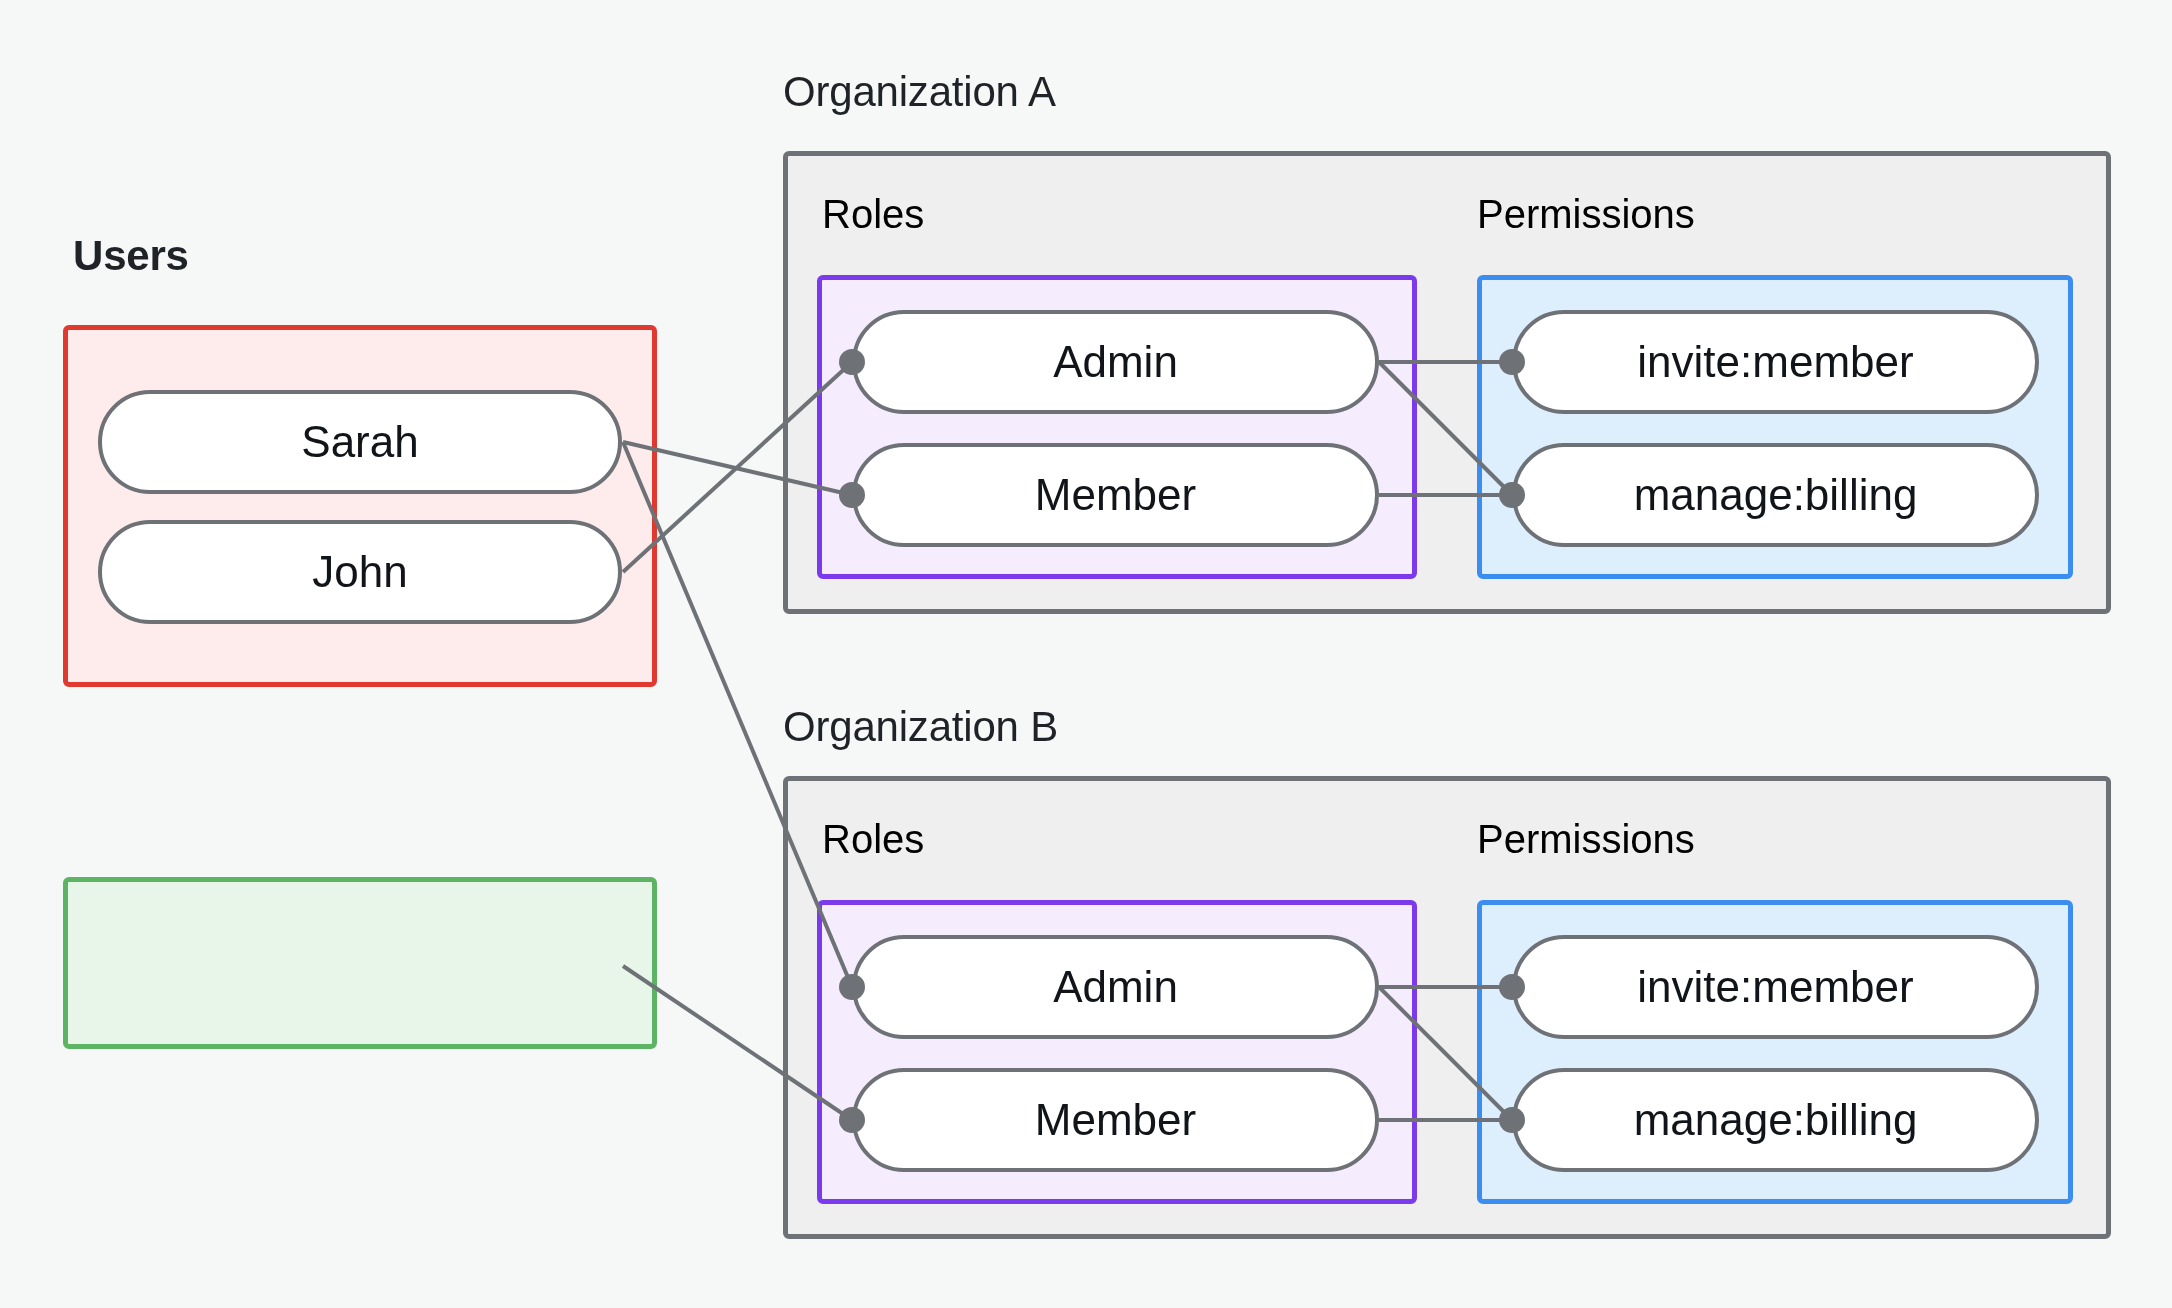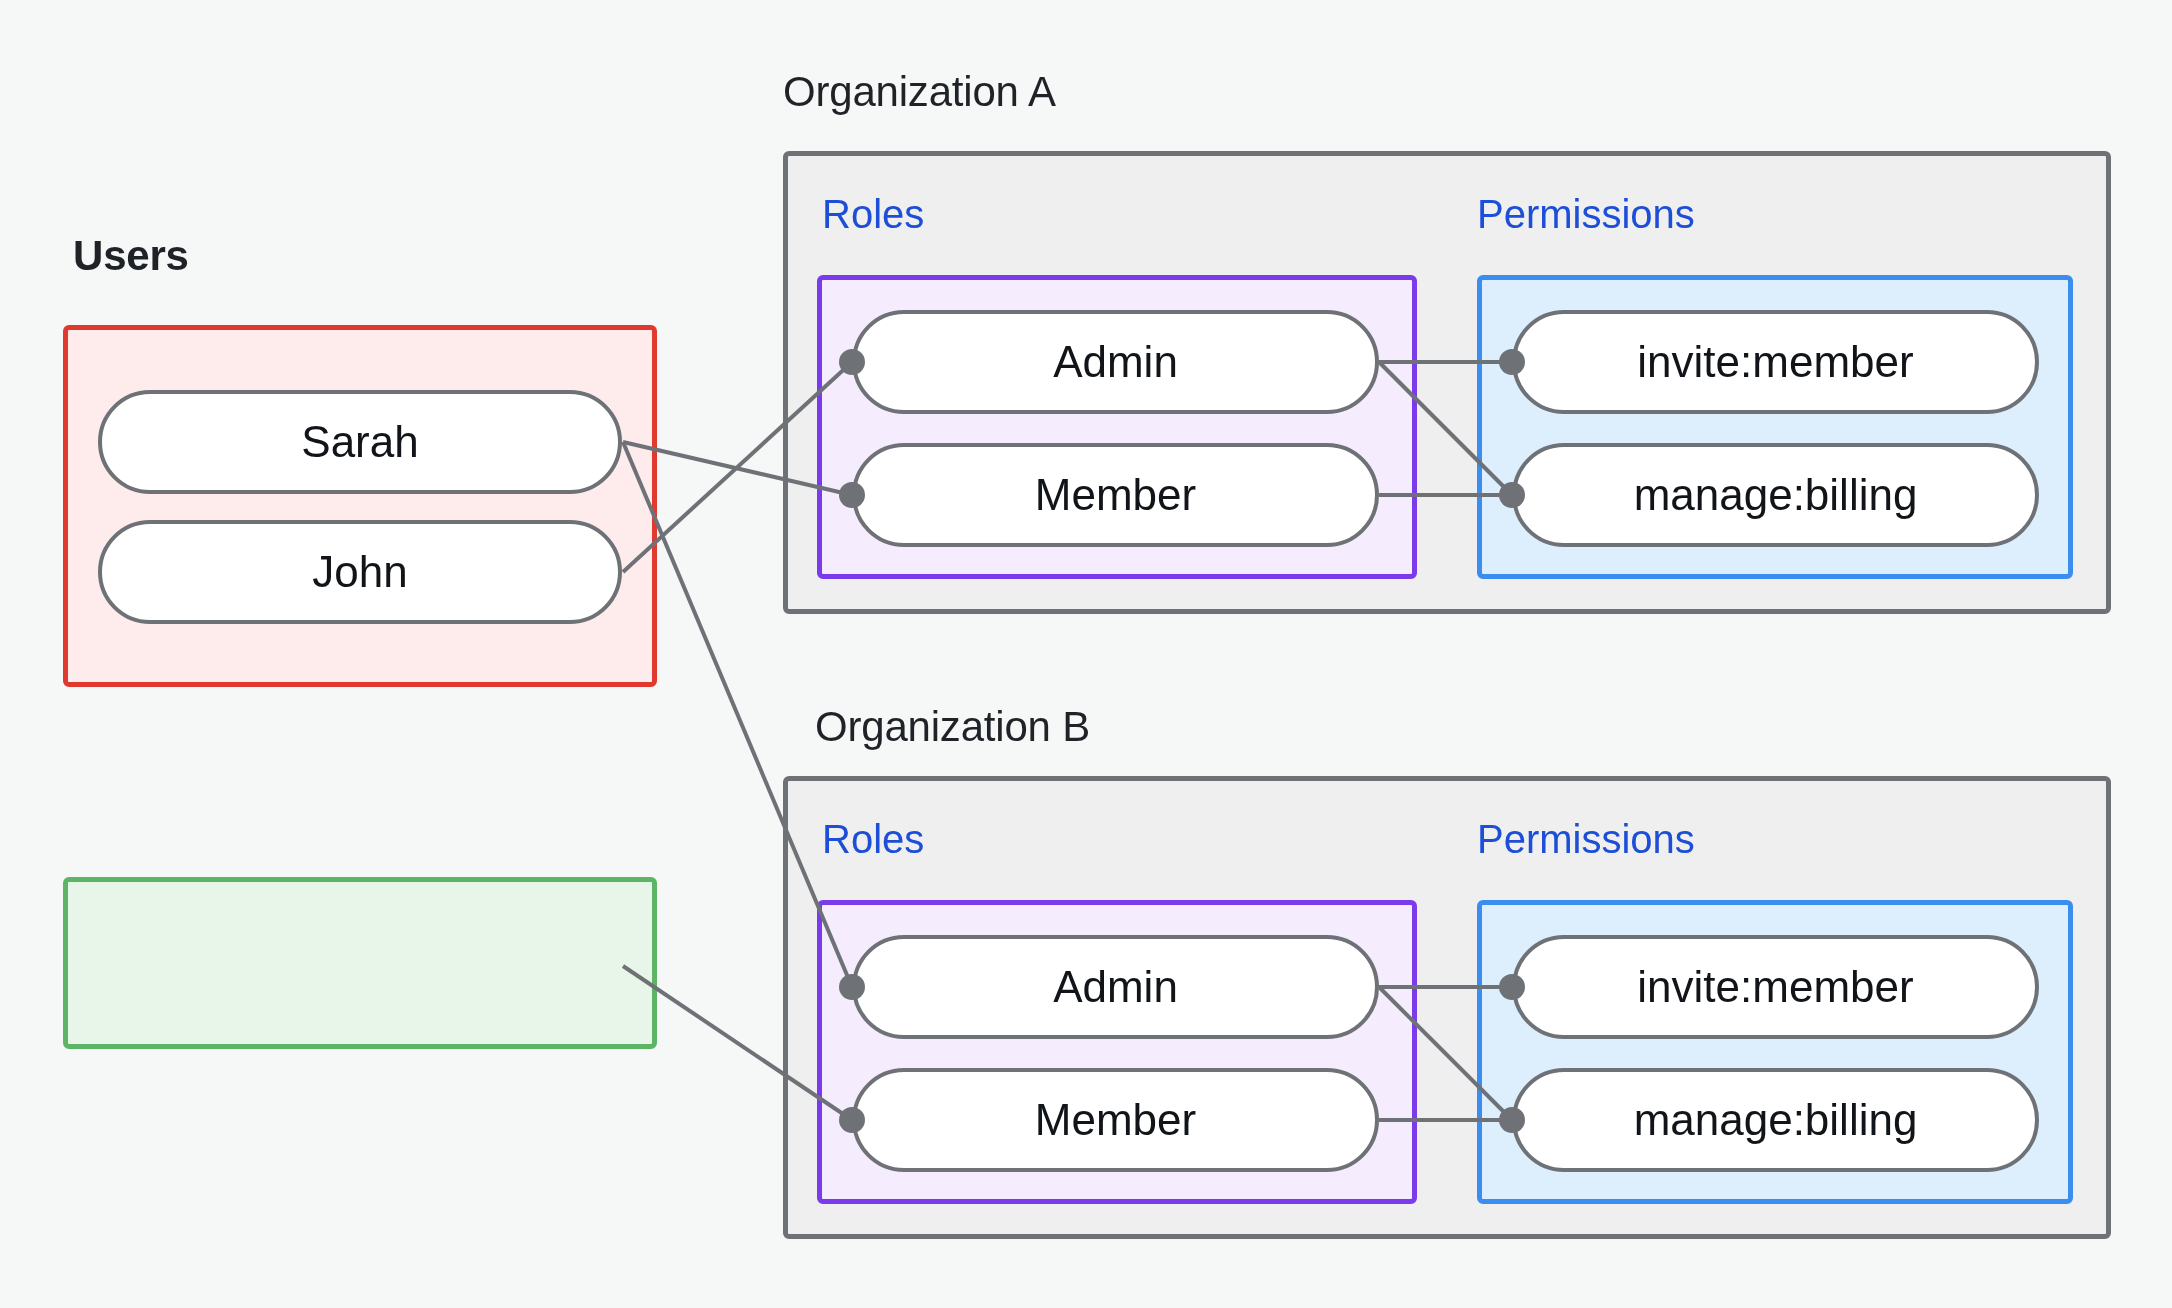--- a/index.html
+++ b/index.html
@@ -67,21 +67,21 @@
     border: 5px solid #7c3aed;
   }
   .box-perms {
     background: #ddeefd;
     border: 5px solid #3b8ef0;
   }
   .sub-title {
     position: absolute;
     font-size: 40px;
     font-weight: 400;
-    color: #1d4ed8;
+    color: #000000;
     white-space: nowrap;
     z-index: 3;
   }
   .pill {
     position: absolute;
     box-sizing: border-box;
     background: #ffffff;
     border: 4px solid #6e7277;
     border-radius: 200px;
     display: flex;
@@ -123,21 +123,21 @@
   <div class="container-box box-perms" style="left:1477px; top:275px; width:596px; height:304px;"></div>
 
   <div class="pill" style="left:852px; top:310px; width:527px; height:104px;">Admin</div>
 
   <div class="pill" style="left:852px; top:443px; width:527px; height:104px;">Member</div>
 
   <div class="pill" style="left:1512px; top:310px; width:527px; height:104px;">invite:member</div>
 
   <div class="pill" style="left:1512px; top:443px; width:527px; height:104px;">manage:billing</div>
 
-  <div class="org-title" style="left:783px; top:703px;margin-left:32px;">Organization B</div>
+  <div class="org-title" style="left:783px; top:703px;">Organization B</div>
 
   <div class="container-box box-org" style="left:783px; top:776px; width:1328px; height:463px;"></div>
 
   <div class="sub-title" style="left:822px; top:817px;">Roles</div>
 
   <div class="sub-title" style="left:1477px; top:817px;">Permissions</div>
 
   <div class="container-box box-roles" style="left:817px; top:900px; width:600px; height:304px;"></div>
 
   <div class="container-box box-perms" style="left:1477px; top:900px; width:596px; height:304px;"></div>

